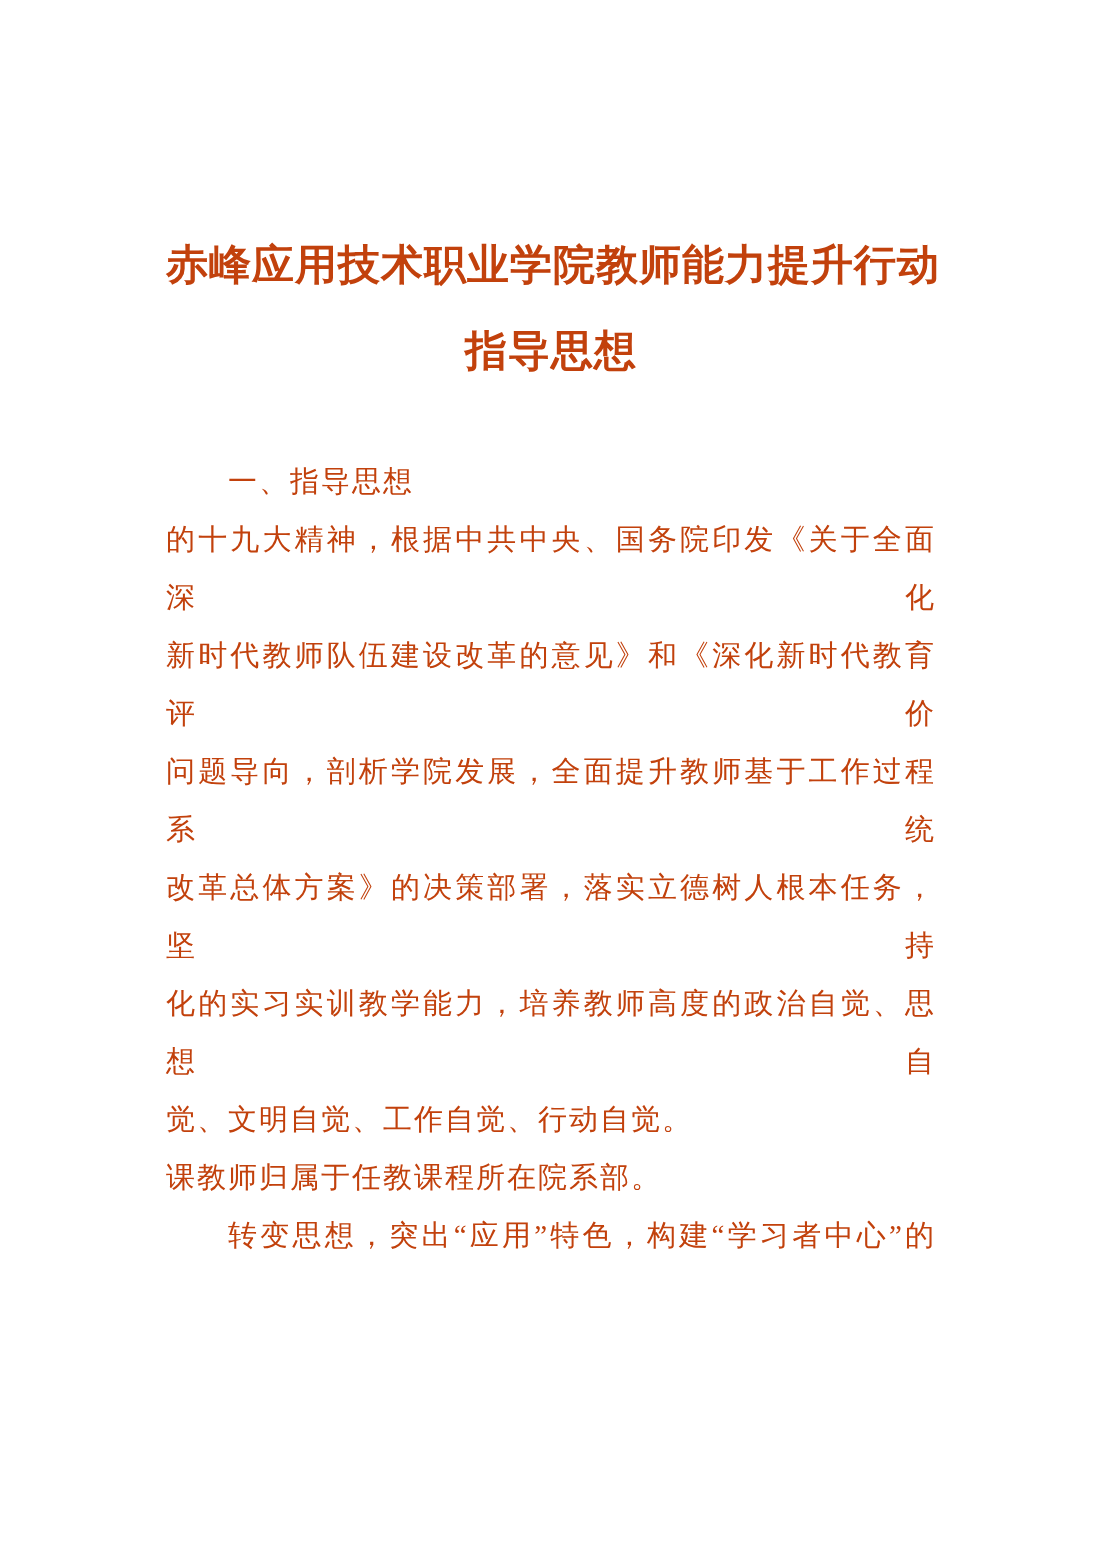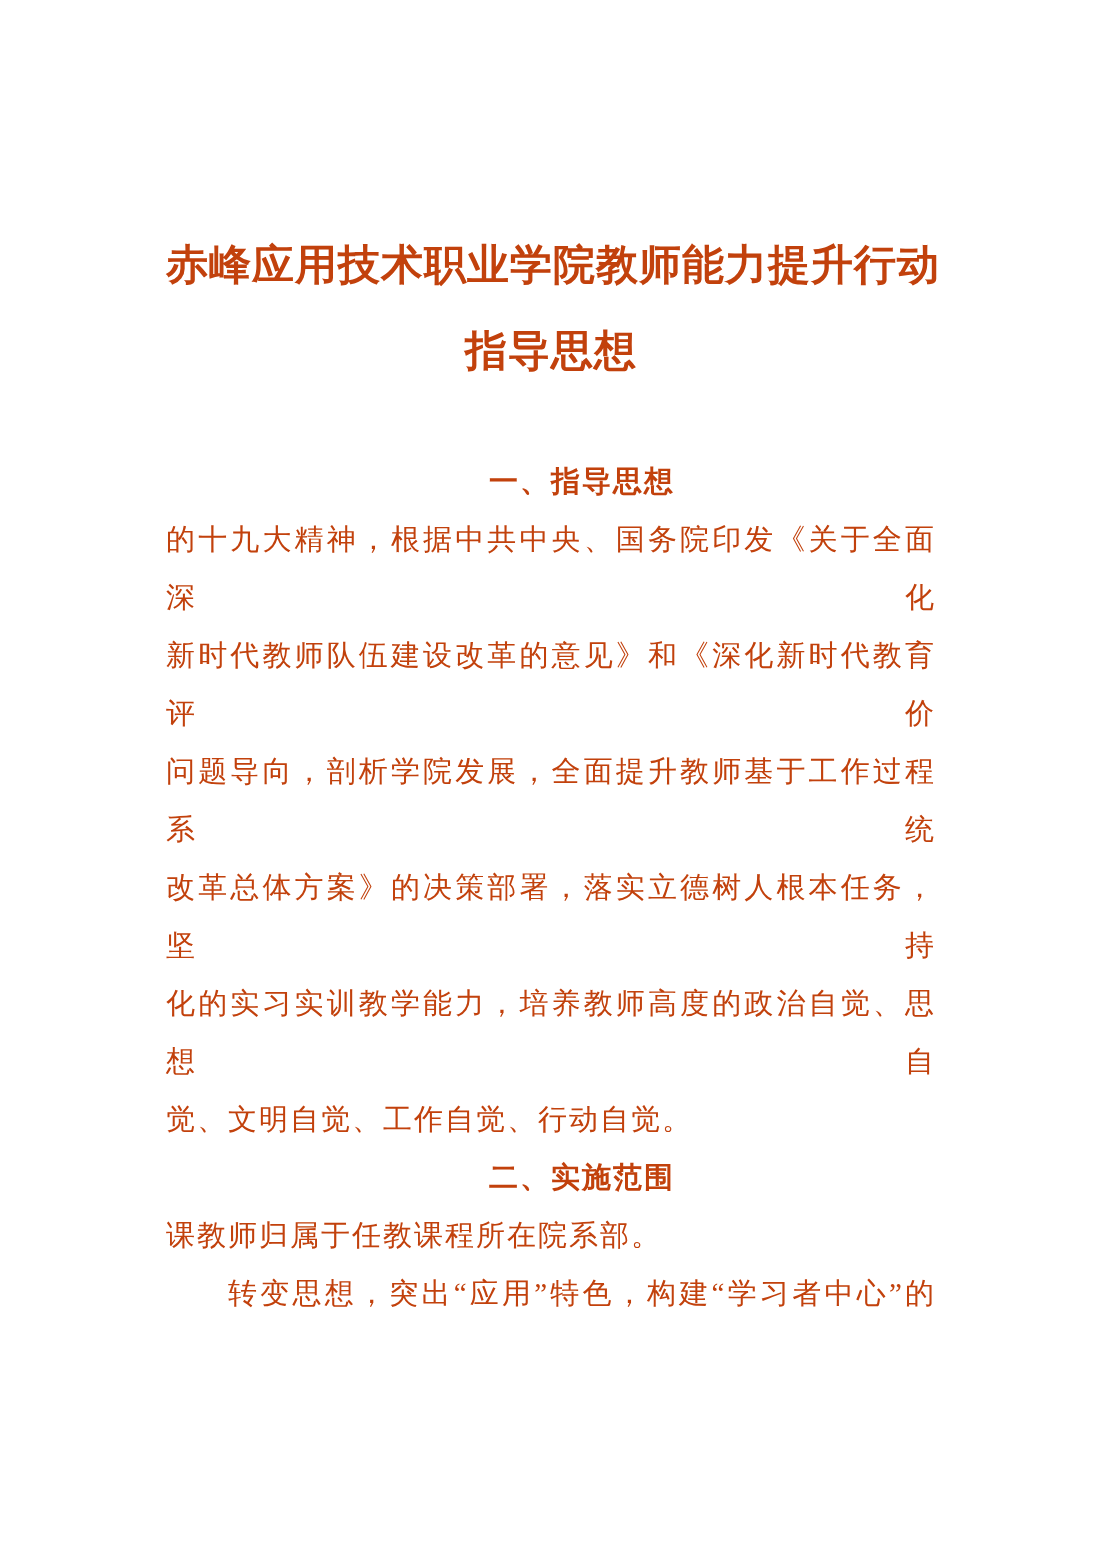--- a/index.html
+++ b/index.html
@@ -31,27 +31,26 @@
     letter-spacing: 1px;
     white-space: nowrap;
   }
   .doc-body {
     margin-top: 58px;
     font-family: "Liberation Serif", "DejaVu Serif", serif;
     font-size: 29px;
   }
   .heading {
     font-family: "Liberation Sans", "DejaVu Sans", sans-serif;
-    font-weight: 700;
+    font-weight: 400;
     font-size: 29px;
     line-height: 58px;
     padding-left: 62px;
     letter-spacing: 2px;
     white-space: nowrap;
-    text-align: center;
   }
   .line {
     line-height: 58px;
     letter-spacing: 2px;
     text-align: justify;
     text-align-last: justify;
   }
   .line.indent { text-indent: 62px; }
   .line.last { text-align-last: left; }
 </style>
@@ -69,21 +68,20 @@
     <div class="doc-body">
 
       <div class="heading">一、指导思想</div>
       <div class="line">的十九大精神，根据中共中央、国务院印发《关于全面深化</div>
       <div class="line">新时代教师队伍建设改革的意见》和《深化新时代教育评价</div>
       <div class="line">问题导向，剖析学院发展，全面提升教师基于工作过程系统</div>
       <div class="line">改革总体方案》的决策部署，落实立德树人根本任务，坚持</div>
       <div class="line">化的实习实训教学能力，培养教师高度的政治自觉、思想自</div>
       <div class="line last">觉、文明自觉、工作自觉、行动自觉。</div>
 
-      <div class="heading">二、实施范围</div>
       <div class="line last">课教师归属于任教课程所在院系部。</div>
 
       <div class="line indent">转变思想，突出“应用”特色，构建“学习者中心”的</div>
 
     </div>
 
   </div>
 </div>
 
 </body></html>

